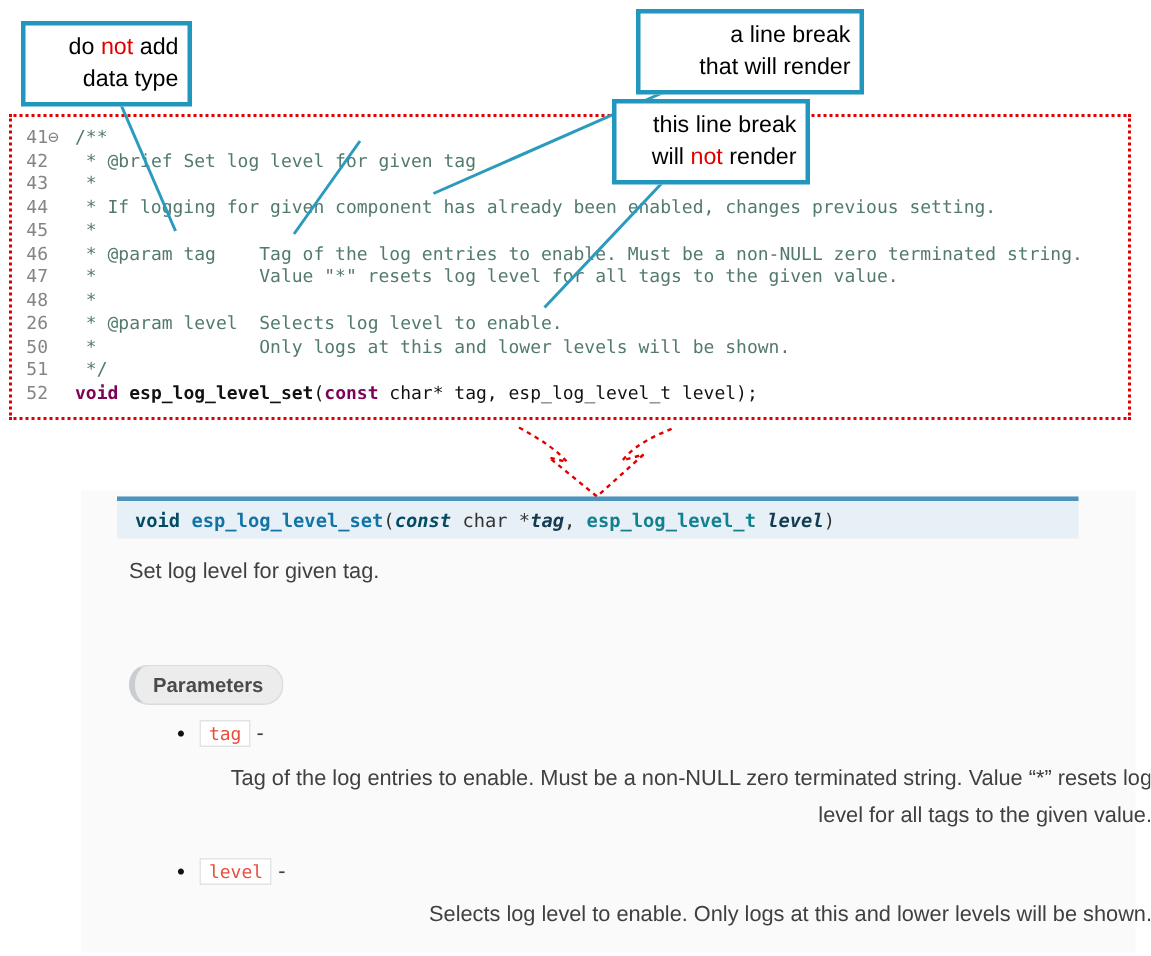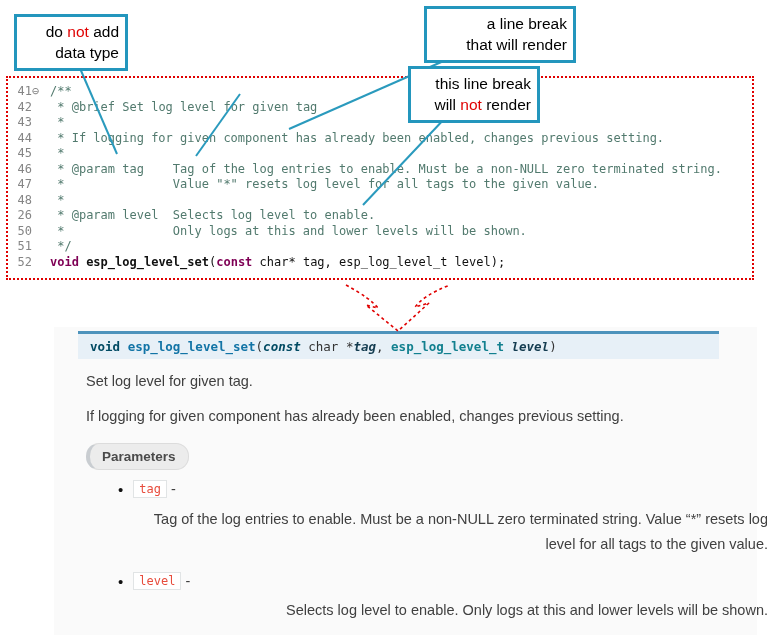--- a/index.html
+++ b/index.html
@@ -138,21 +138,20 @@
           <span class="fold"></span>
           <span class="ctext"><span class="kw">void</span><span class="pl"> </span><span class="fn">esp_log_level_set</span><span class="pl">(</span><span class="kw">const</span><span class="pl"> char* tag, esp_log_level_t level);</span></span>
         </div>
       </div>
   </div>
 
   <div class="docs">
     <div class="sig"><span class="s-kw">void </span><span class="s-fn">esp_log_level_set</span><span class="s-pl">(</span><span class="s-kwit">const</span><span class="s-pl"> char *</span><span class="s-arg">tag</span><span class="s-pl">, </span><span class="s-type">esp_log_level_t</span><span class="s-pl"> </span><span class="s-arg">level</span><span class="s-pl">)</span></div>
 
     <div class="para" style="left:32px;top:46px;">Set log level for given tag.</div>
-    <div class="para" style="left:32px;top:81px;">If logging for given component has already been enabled, changes previous setting.</div>
 
     <div class="params-chip" style="left:32px;top:116px;border-radius:13px;">Parameters</div>
 
     <div class="pitem" style="left:64px;top:153px;">
       <span class="bullet">•</span>
         <span class="chip">tag</span>
         <span class="psep"> -</span>
     </div>
     <div class="pdesc" style="left:82px;top:180px;">Tag of the log entries to enable. Must be a non-NULL zero terminated string. Value “*” resets log level for all tags to the given value.</div>
 

